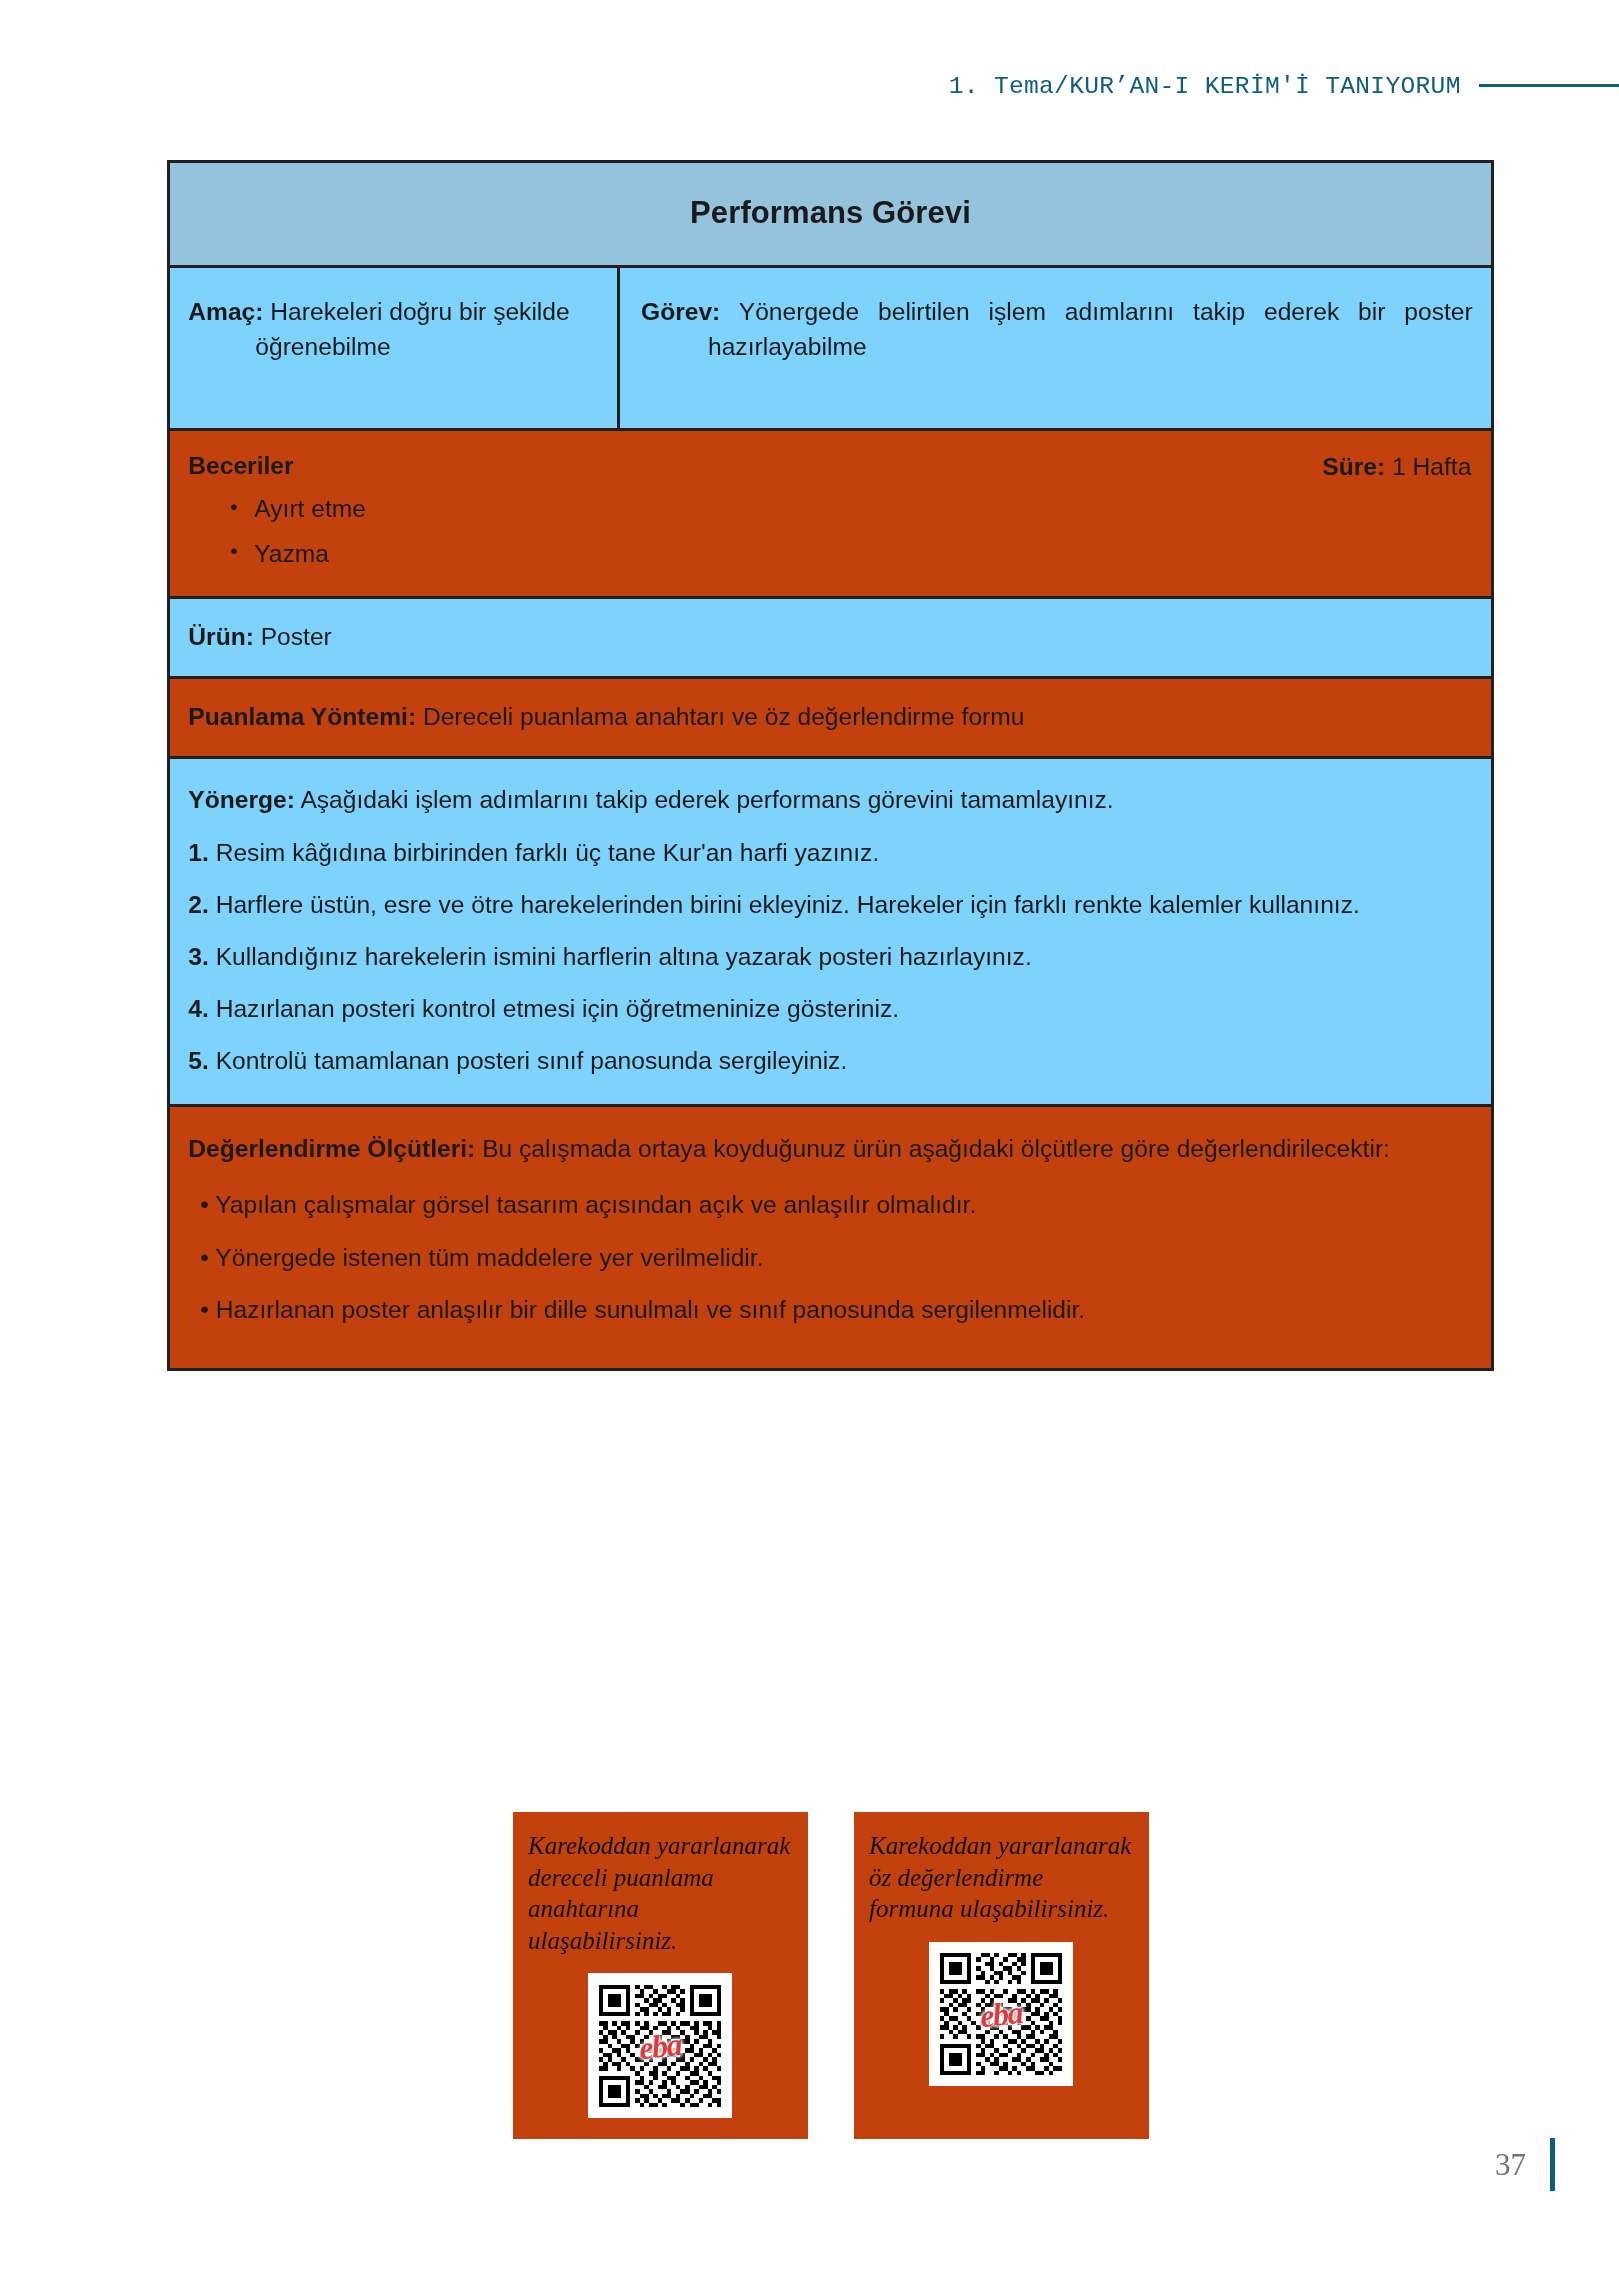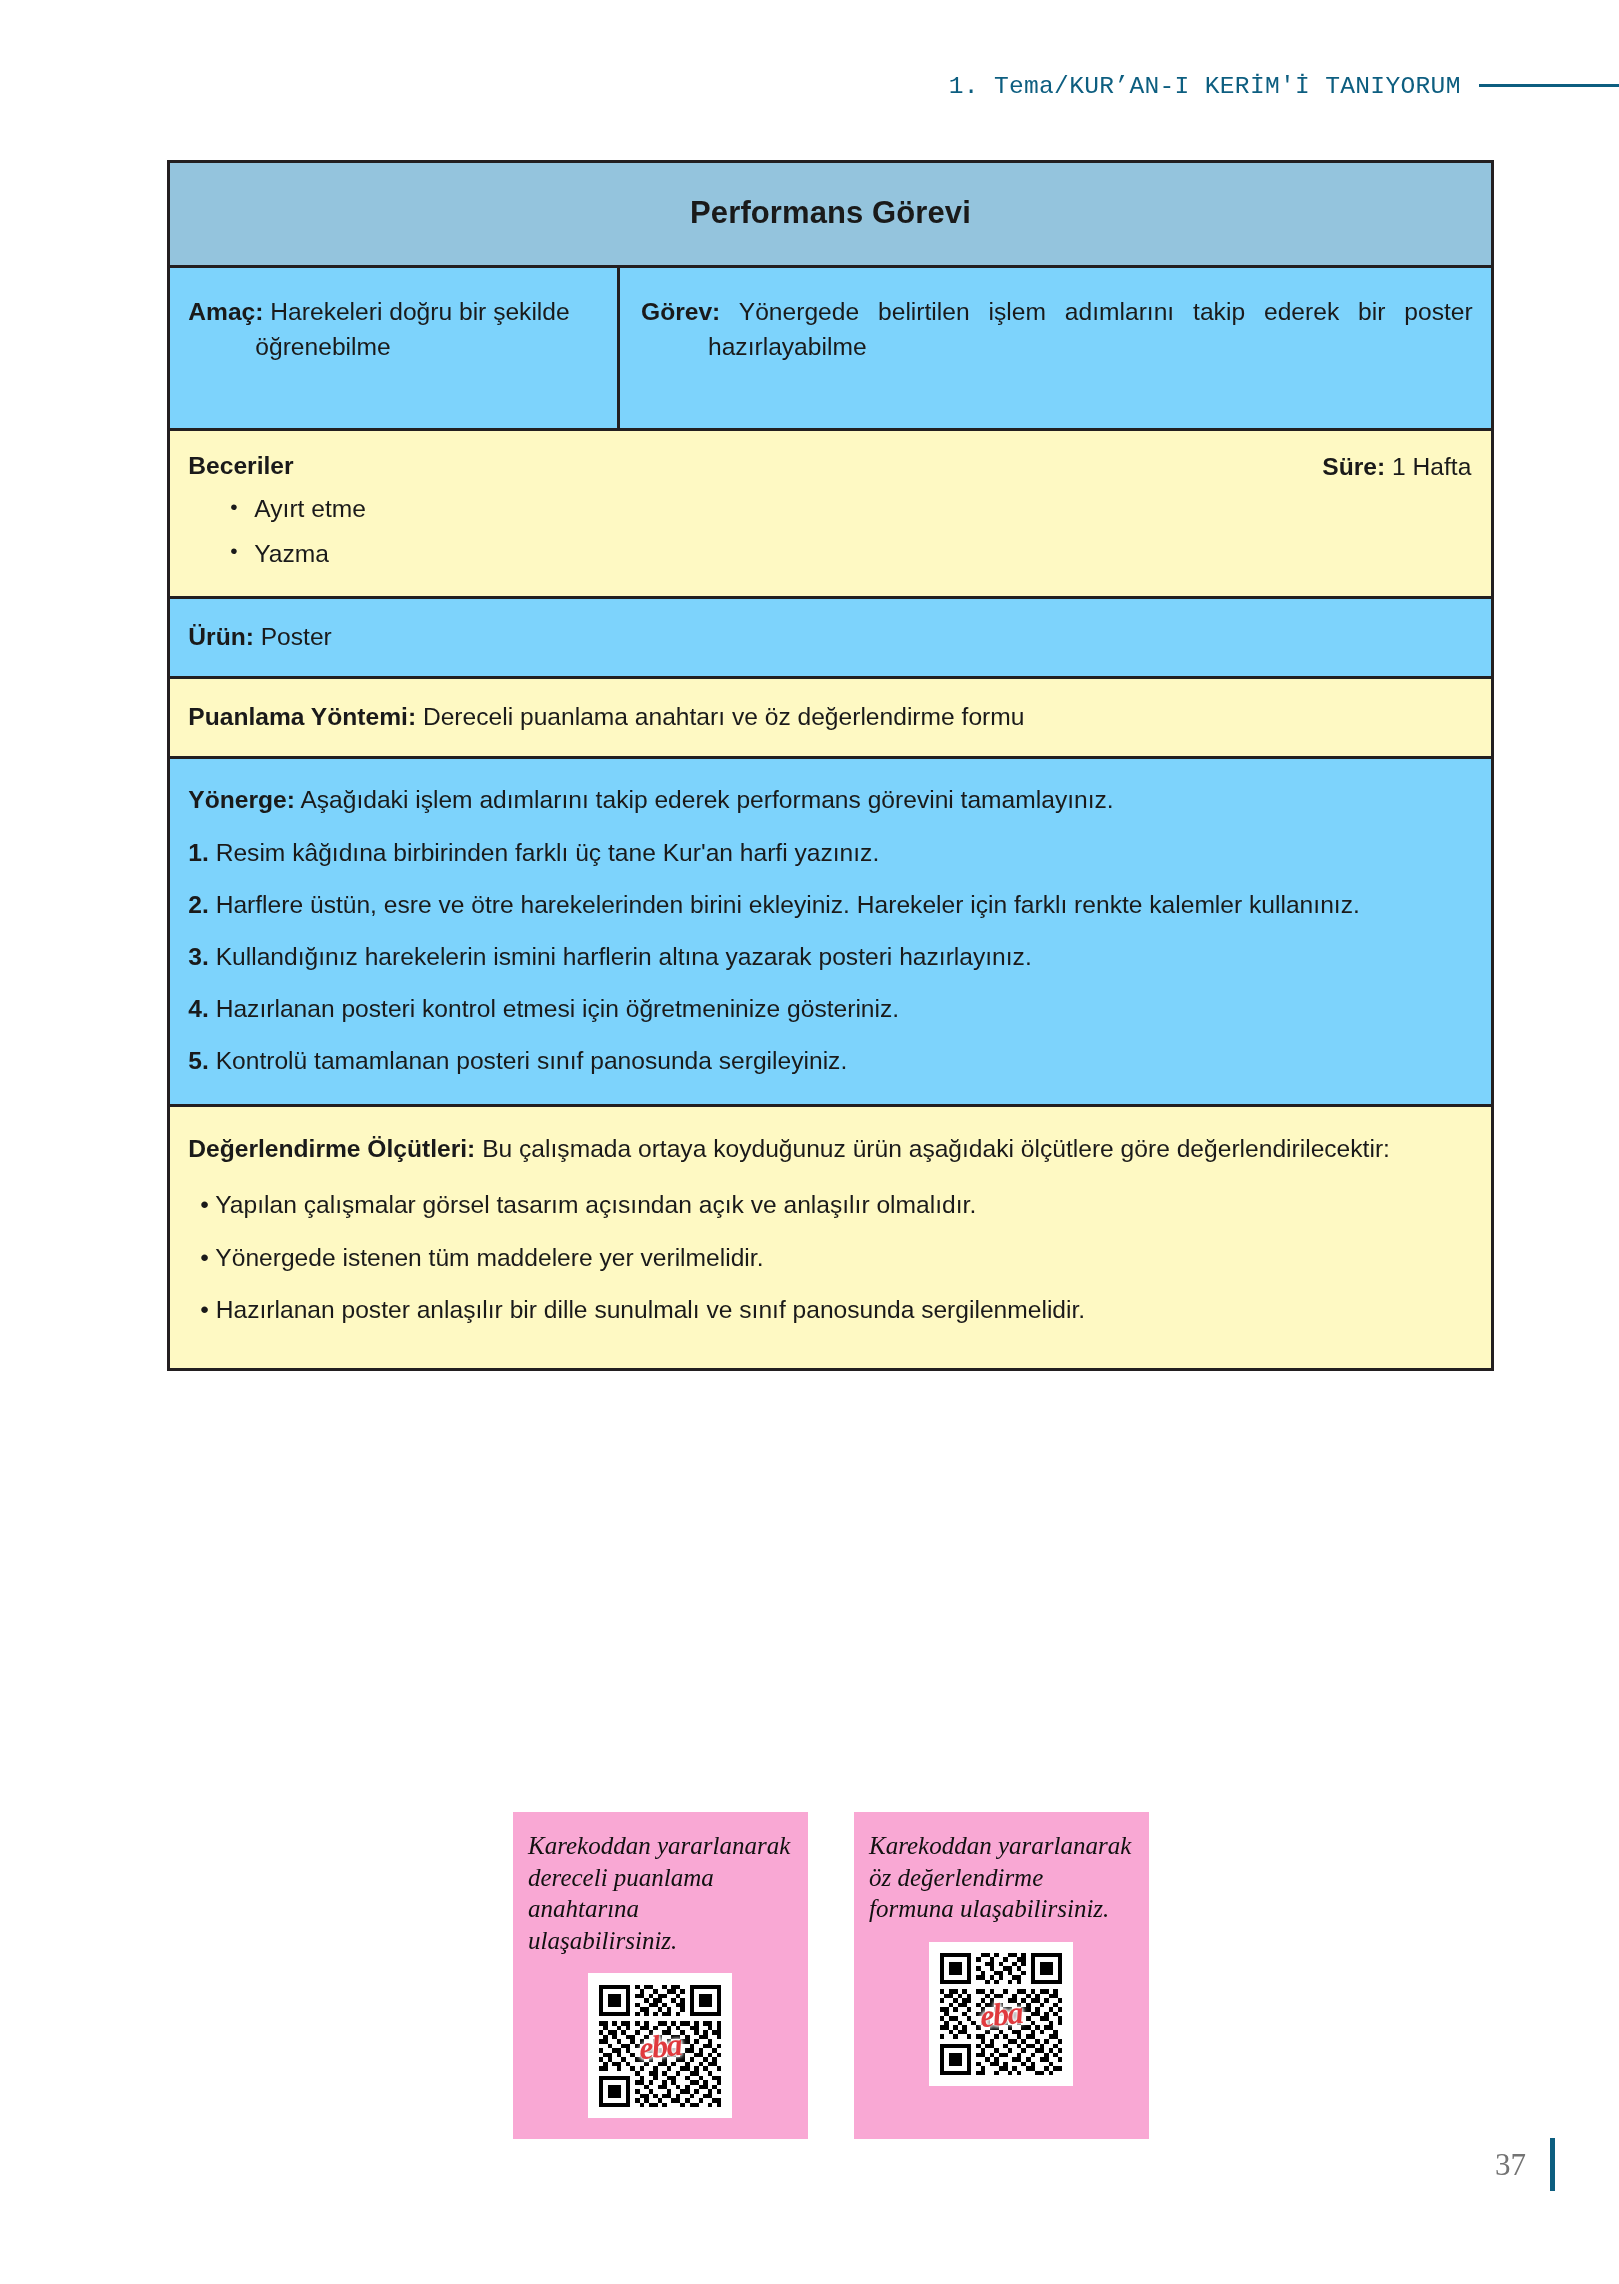--- a/index.html
+++ b/index.html
@@ -55,21 +55,21 @@
     border: 3.5px solid #231f20;
     box-sizing: border-box;
   }
   .row {
     border-bottom: 3.5px solid #231f20;
     box-sizing: border-box;
   }
   .row:last-child { border-bottom: none; }
 
   .bg-dark { background: #7dd3fc; }
-  .bg-light { background: #fef9c3; }
+  .bg-light { background: #c2410c; }
 
   .title-row {
     background: #94c4dd;
     text-align: center;
     padding: 32px 14px 34px 14px;
   }
   .title-row .title-text {
     font-size: 31px;
     font-weight: bold;
     letter-spacing: 0.1px;
@@ -171,21 +171,21 @@
     position: absolute;
     left: 167px;
     top: 1812px;
     width: 1327px;
     display: flex;
     justify-content: center;
     gap: 46px;
   }
   .qr-card {
     width: 295px;
-    background: #f9a8d4;
+    background: #c2410c;
     padding: 18.3px 15.5px 21px 15.5px;
     box-sizing: border-box;
     display: flex;
     flex-direction: column;
     align-items: center;
   }
   .qr-caption {
     font-family: "Liberation Serif", serif;
     font-style: italic;
     font-size: 25px;

